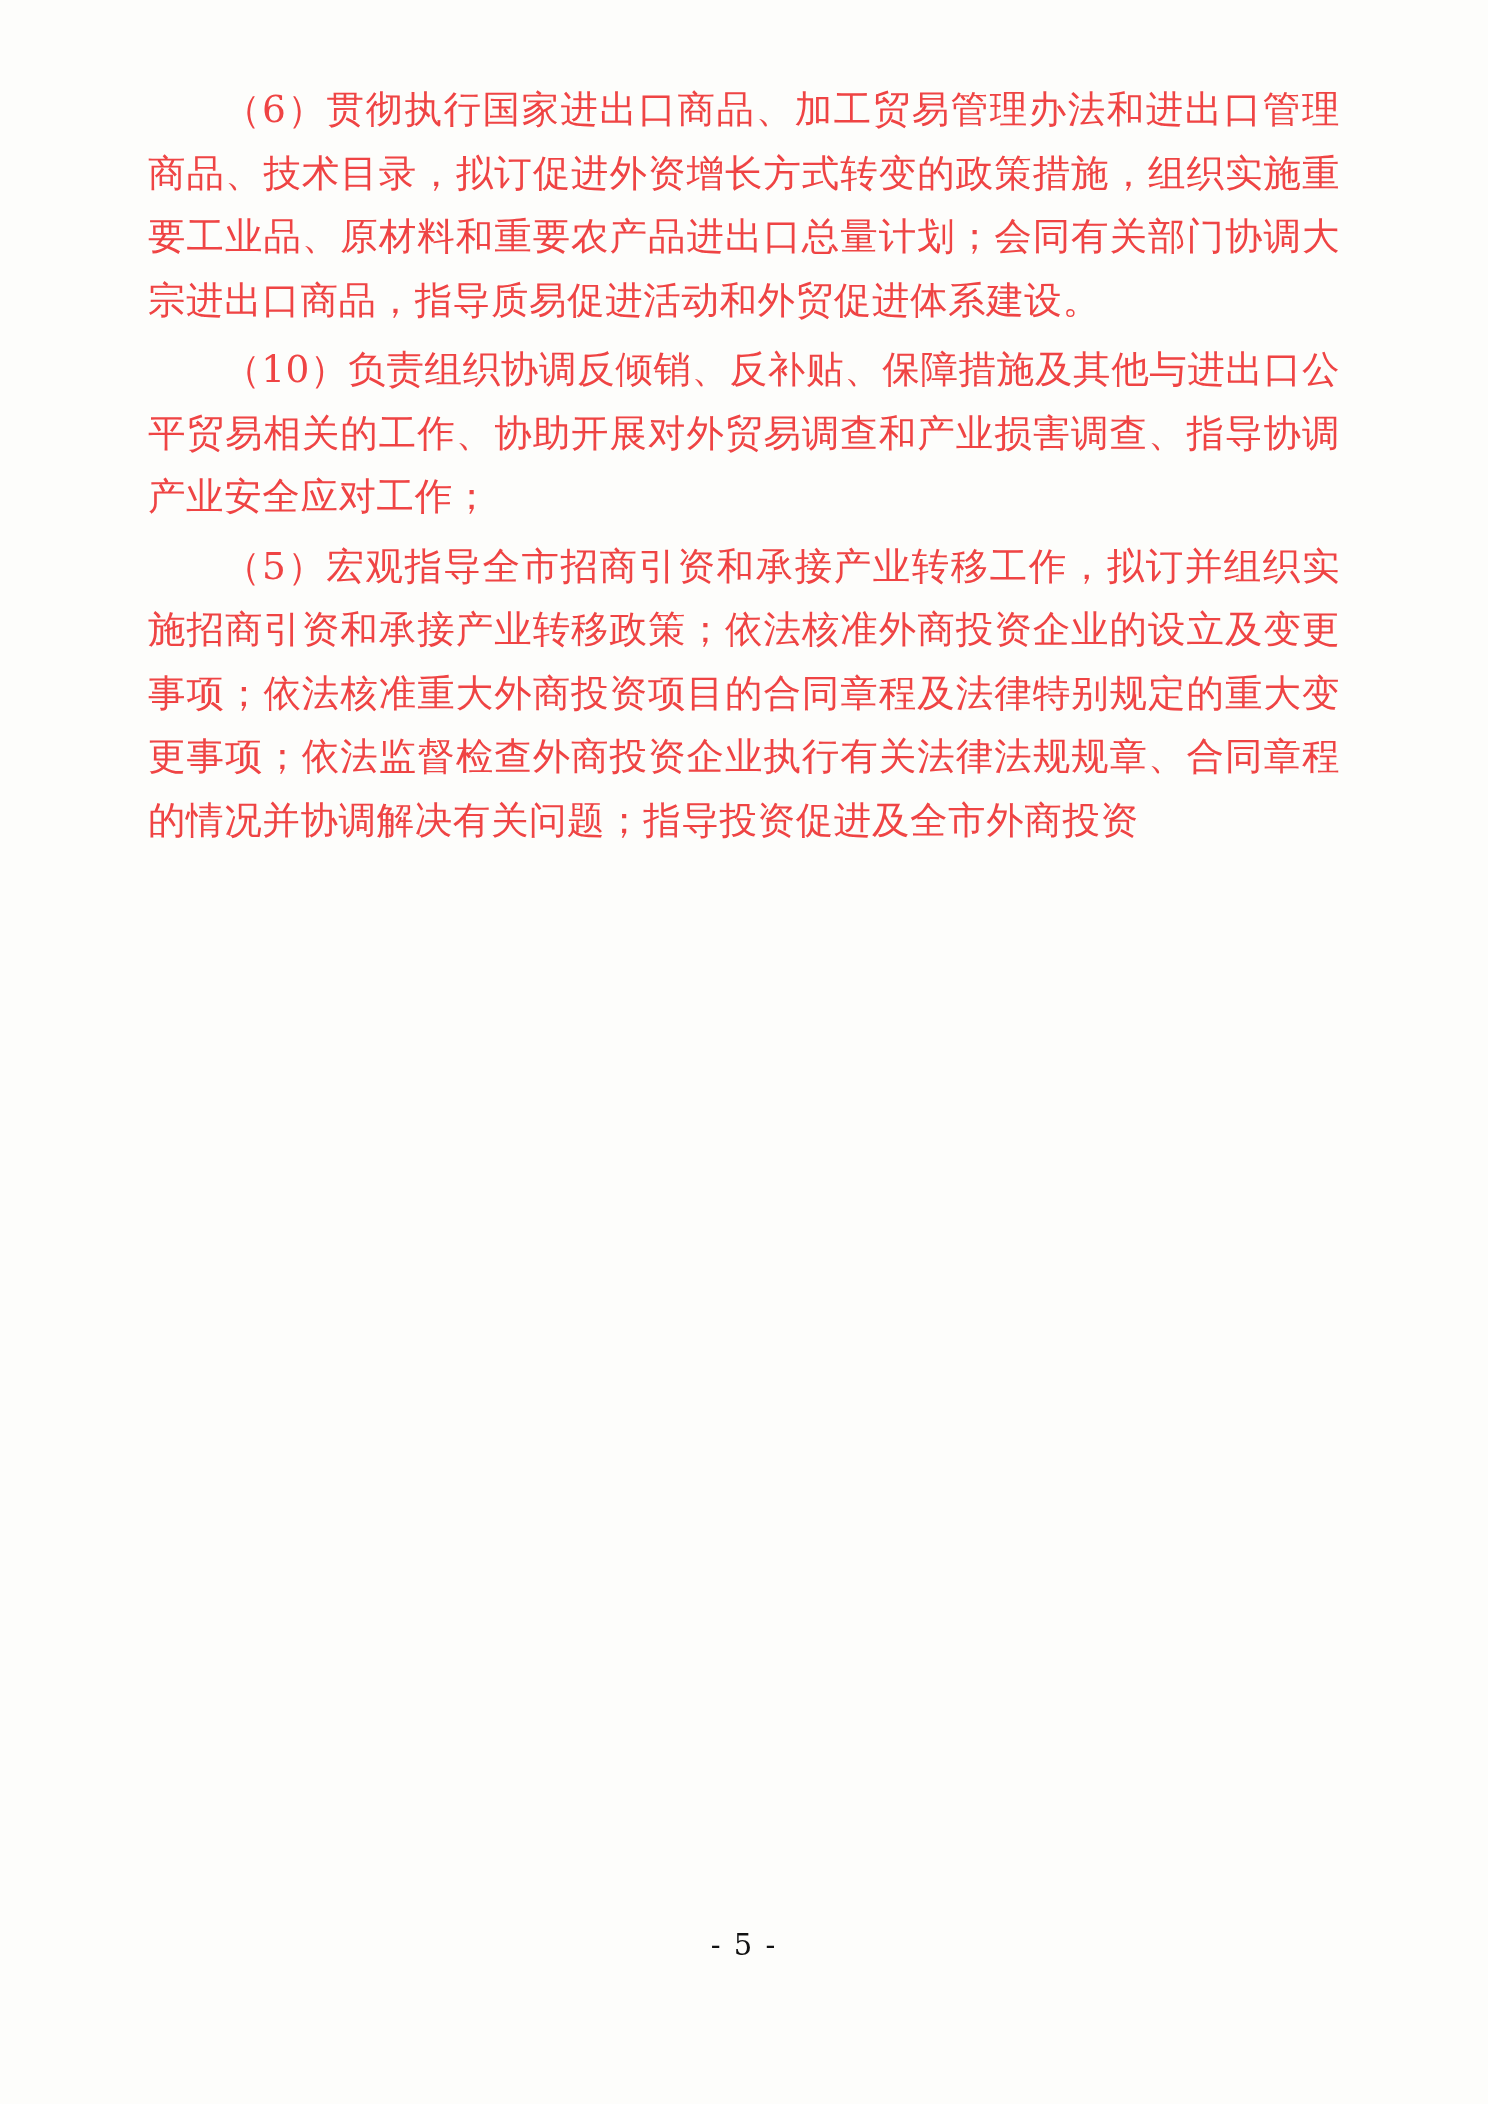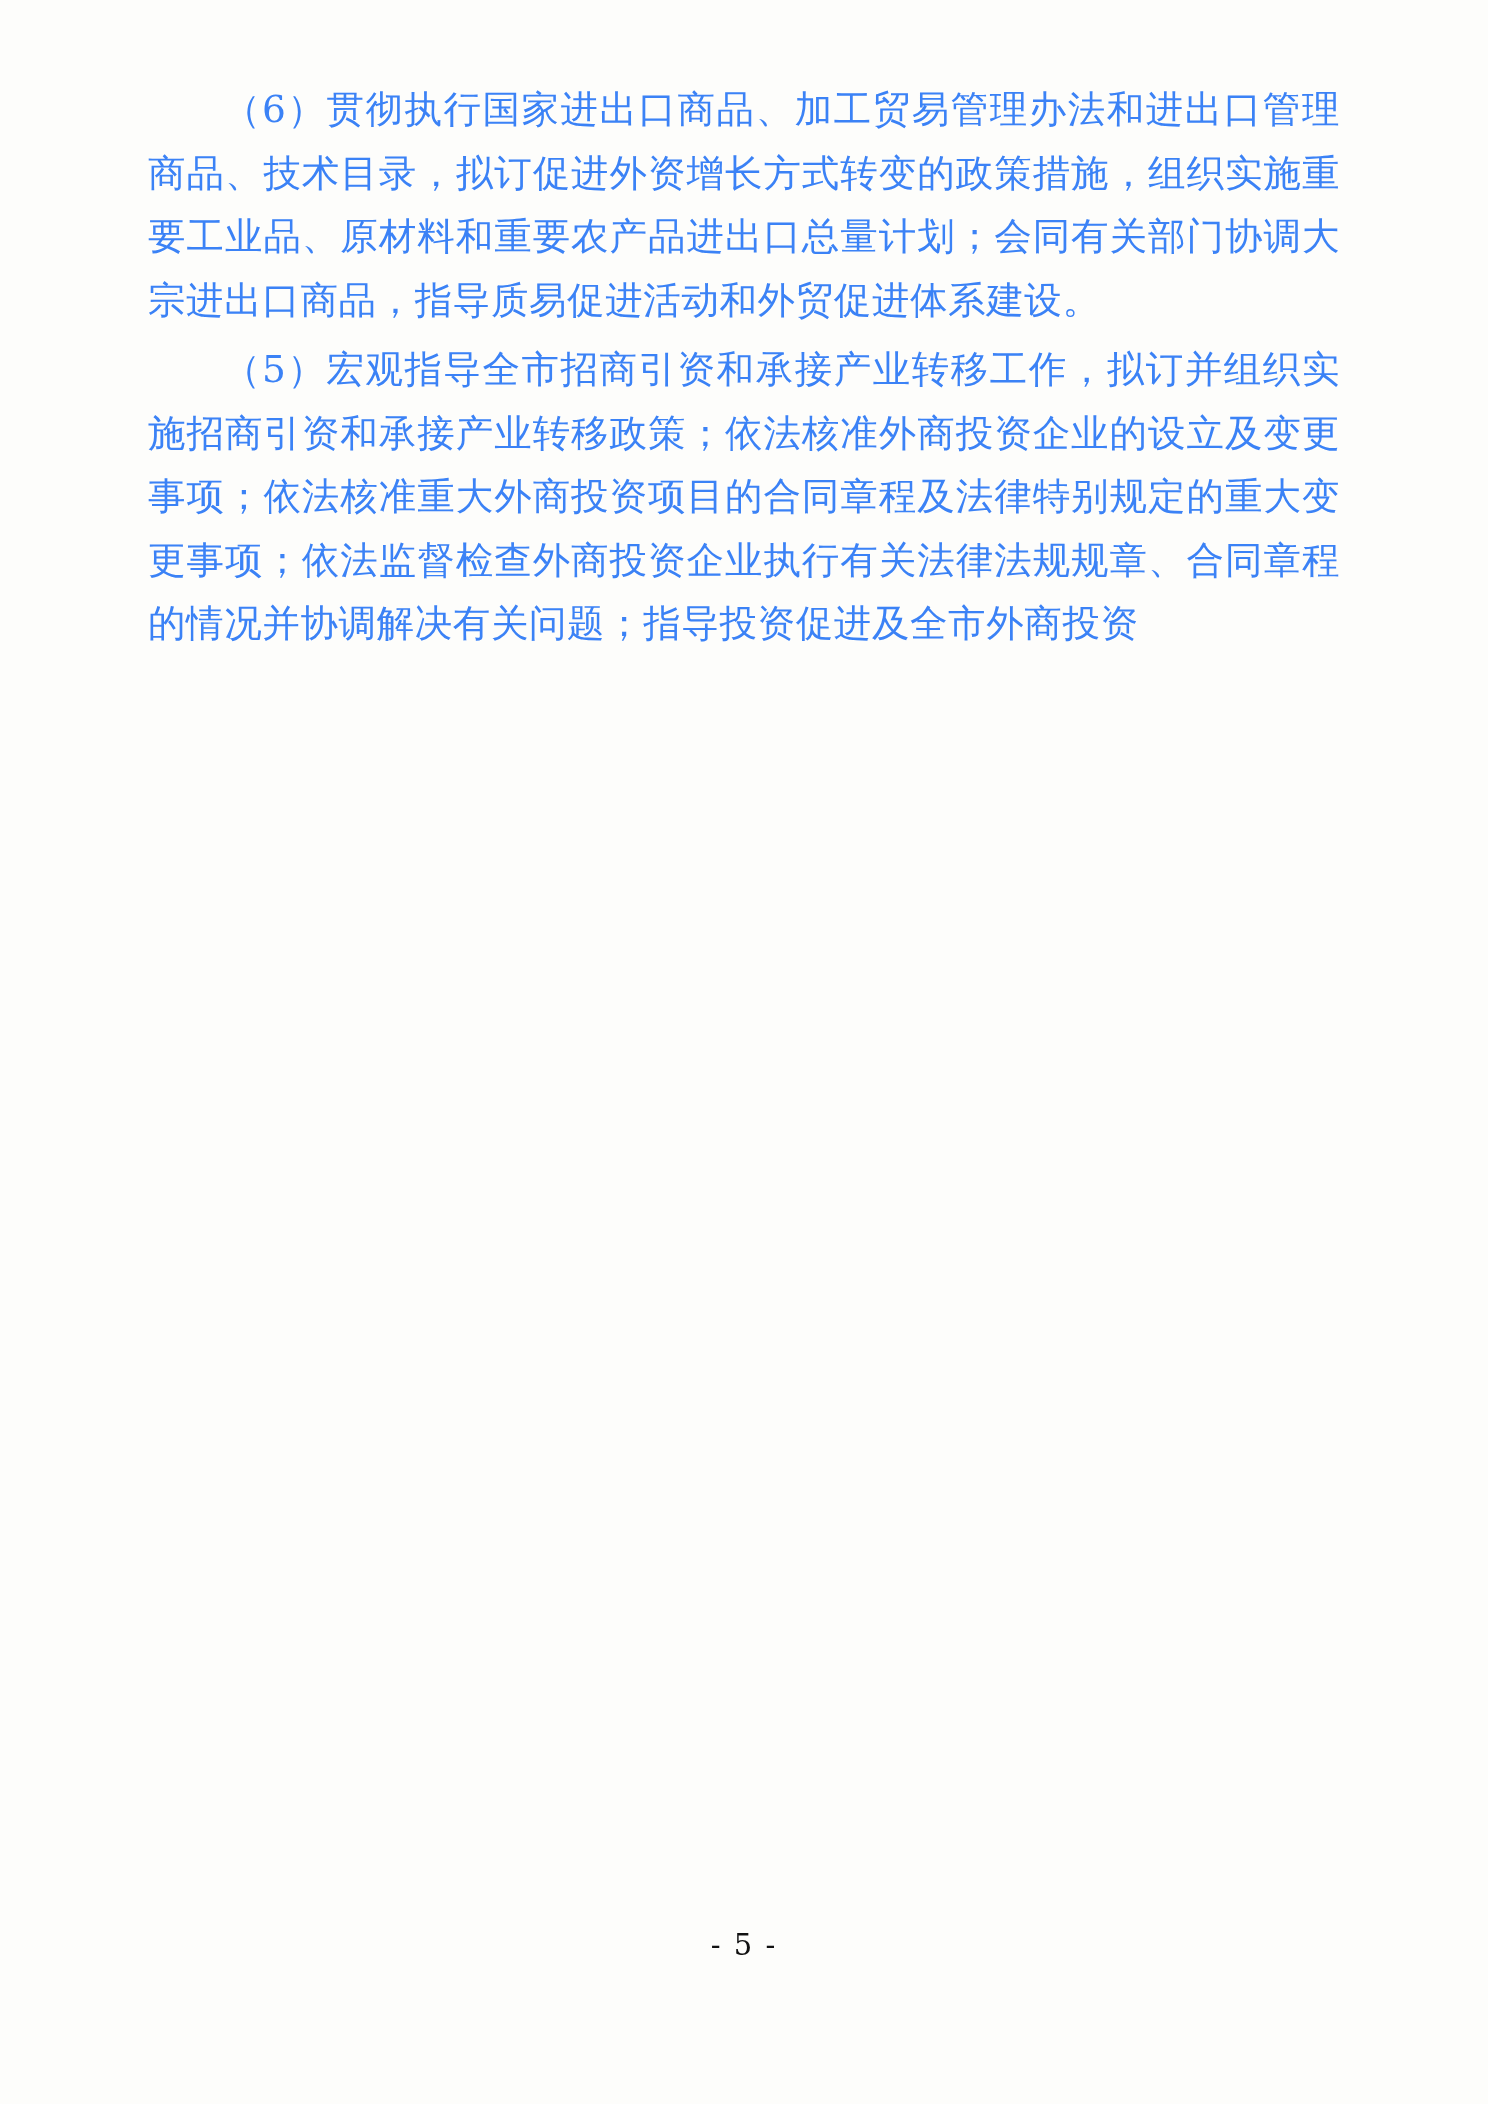--- a/index.html
+++ b/index.html
@@ -27,21 +27,21 @@
     width: 1192px;
   }
   .para {
     font-size: 37.5px;
     line-height: 63.5px;
     letter-spacing: 0.6px;
     text-align: justify;
     text-justify: inter-ideograph;
     text-indent: 75px;
     margin: 0 0 6px 0;
-    color: #3b82f6;
+    color: #ef4444;
     font-family: "DejaVu Serif", "Liberation Serif", serif;
     font-weight: 400;
   }
   .para:last-of-type {
     margin-bottom: 0;
   }
   .page-number {
     position: absolute;
     left: 0;
     right: 0;
@@ -52,16 +52,17 @@
     color: #111111;
     font-family: "DejaVu Serif", "Liberation Serif", serif;
   }
 </style>
 </head>
 <body>
 
 <div class="page">
   <div class="content">
     <p class="para">（6）贯彻执行国家进出口商品、加工贸易管理办法和进出口管理商品、技术目录，拟订促进外资增长方式转变的政策措施，组织实施重要工业品、原材料和重要农产品进出口总量计划；会同有关部门协调大宗进出口商品，指导质易促进活动和外贸促进体系建设。</p>
+    <p class="para">（10）负责组织协调反倾销、反补贴、保障措施及其他与进出口公平贸易相关的工作、协助开展对外贸易调查和产业损害调查、指导协调产业安全应对工作；</p>
     <p class="para">（5）宏观指导全市招商引资和承接产业转移工作，拟订并组织实施招商引资和承接产业转移政策；依法核准外商投资企业的设立及变更事项；依法核准重大外商投资项目的合同章程及法律特别规定的重大变更事项；依法监督检查外商投资企业执行有关法律法规规章、合同章程的情况并协调解决有关问题；指导投资促进及全市外商投资</p>
   </div>
   <div class="page-number">- 5 -</div>
 </div>
 
 </body></html>

